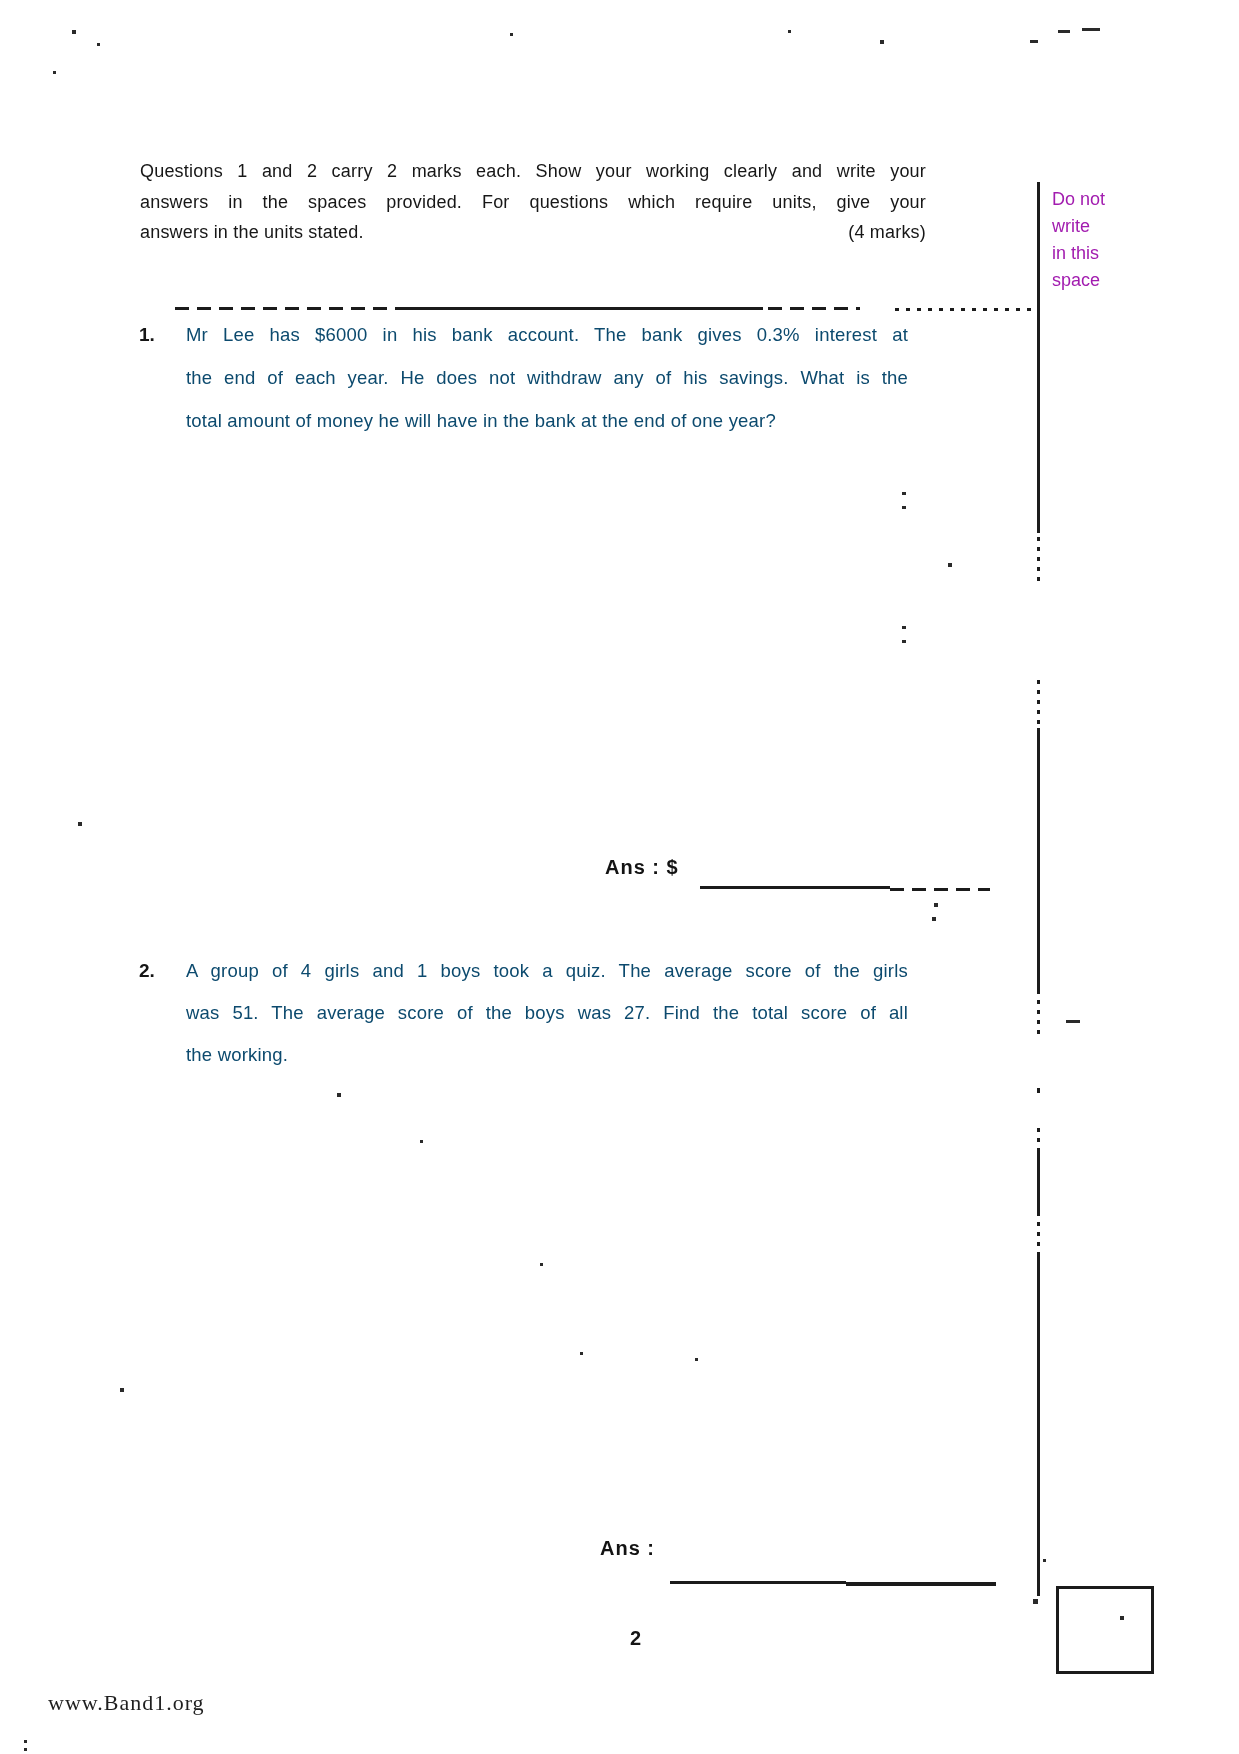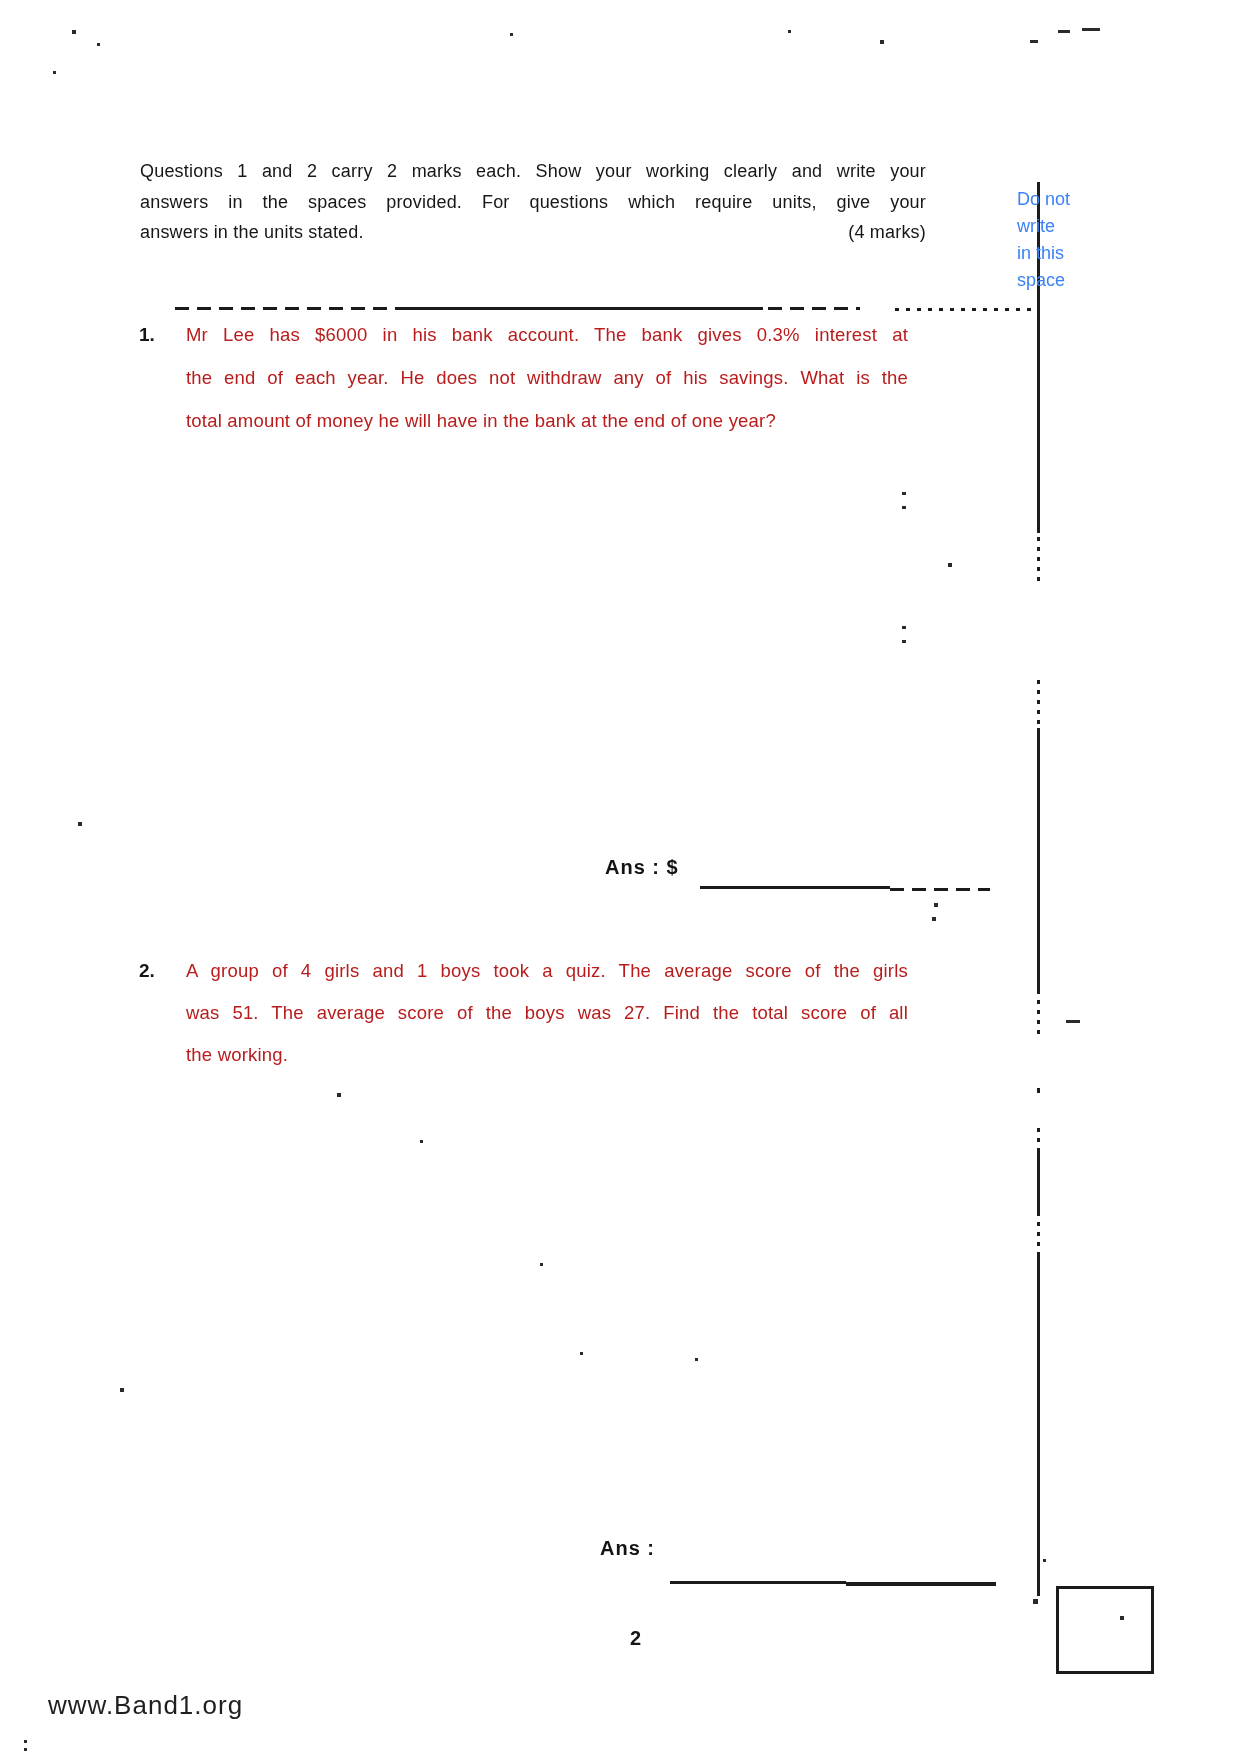--- a/index.html
+++ b/index.html
@@ -25,32 +25,32 @@
   .instr-last {
     position: absolute;
     left: 140px; width: 786px;
     display: flex; justify-content: space-between;
     font-size: 18px; color: #171717; letter-spacing: 0.2px;
   }
 
   
   .margin-note {
     position: absolute;
-    left: 1017px; top: 186px; width: 90px;
-    font-size: 18px; line-height: 27px; color: #3b82f6;
+    left: 1052px; top: 186px; width: 90px;
+    font-size: 18px; line-height: 27px; color: #a21caf;
   }
 
   
   .qnum {
     position: absolute; left: 139px;
     font-size: 19px; font-weight: 600; color: #151515;
   }
   .qline {
     position: absolute; left: 186px; width: 722px;
-    font-size: 18.5px; color: #b91c1c; letter-spacing: 0.2px;
+    font-size: 18.5px; color: #0c4a6e; letter-spacing: 0.2px;
   }
   .qline.just { text-align: justify; text-align-last: justify; }
 
   .ans-label {
     position: absolute;
     font-size: 20px; font-weight: 700; color: #131313;
     letter-spacing: 1px;
   }
 
   
@@ -77,22 +77,22 @@
     background: #ffffff;
   }
 
   .page-number {
     position: absolute; left: 630px; top: 1627px;
     font-size: 20px; font-weight: 600; color: #151515;
   }
 
   .watermark {
     position: absolute; left: 48px; top: 1690px;
-    font-family: Liberation Sans, sans-serif;
-    font-size: 26px; color: #1f1f1f; letter-spacing: 1px;
+    font-family: Liberation Serif, serif;
+    font-size: 22px; color: #1f1f1f; letter-spacing: 1px;
   }
 
   .noise { position: absolute; background: #2a2a2a; }
 </style>
 </head>
 <body>
 
 <div class="instr-line" style="top:160px">Questions 1 and 2 carry 2 marks each. Show your working clearly and write your</div>
 <div class="instr-line" style="top:191px">answers in the spaces provided. For questions which require units, give your</div>
 <div class="instr-last" style="top:222px">

